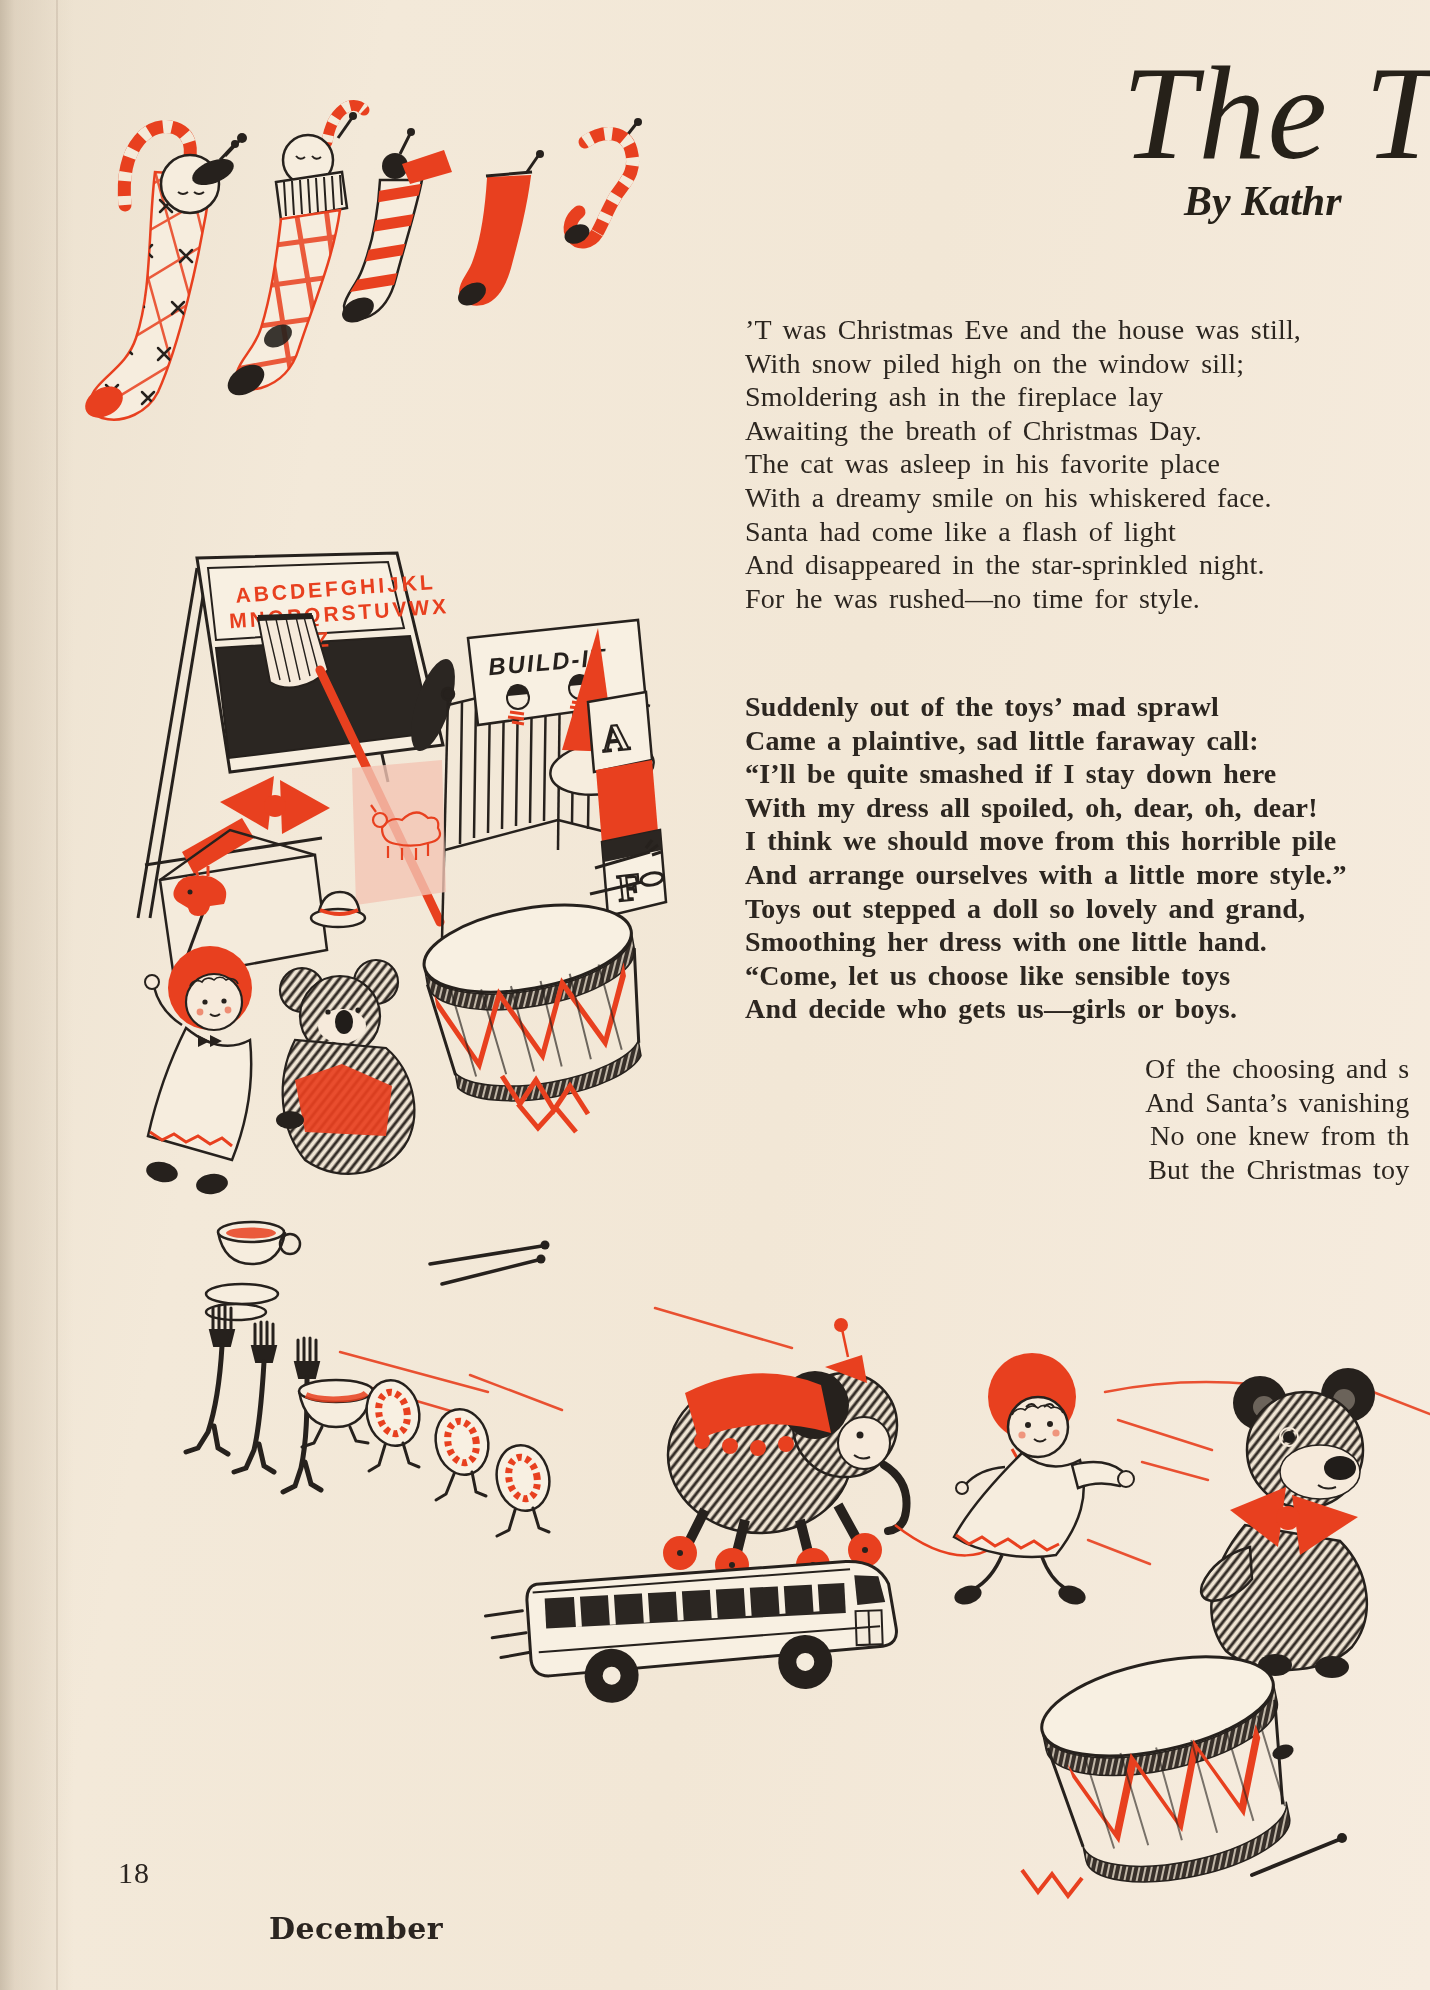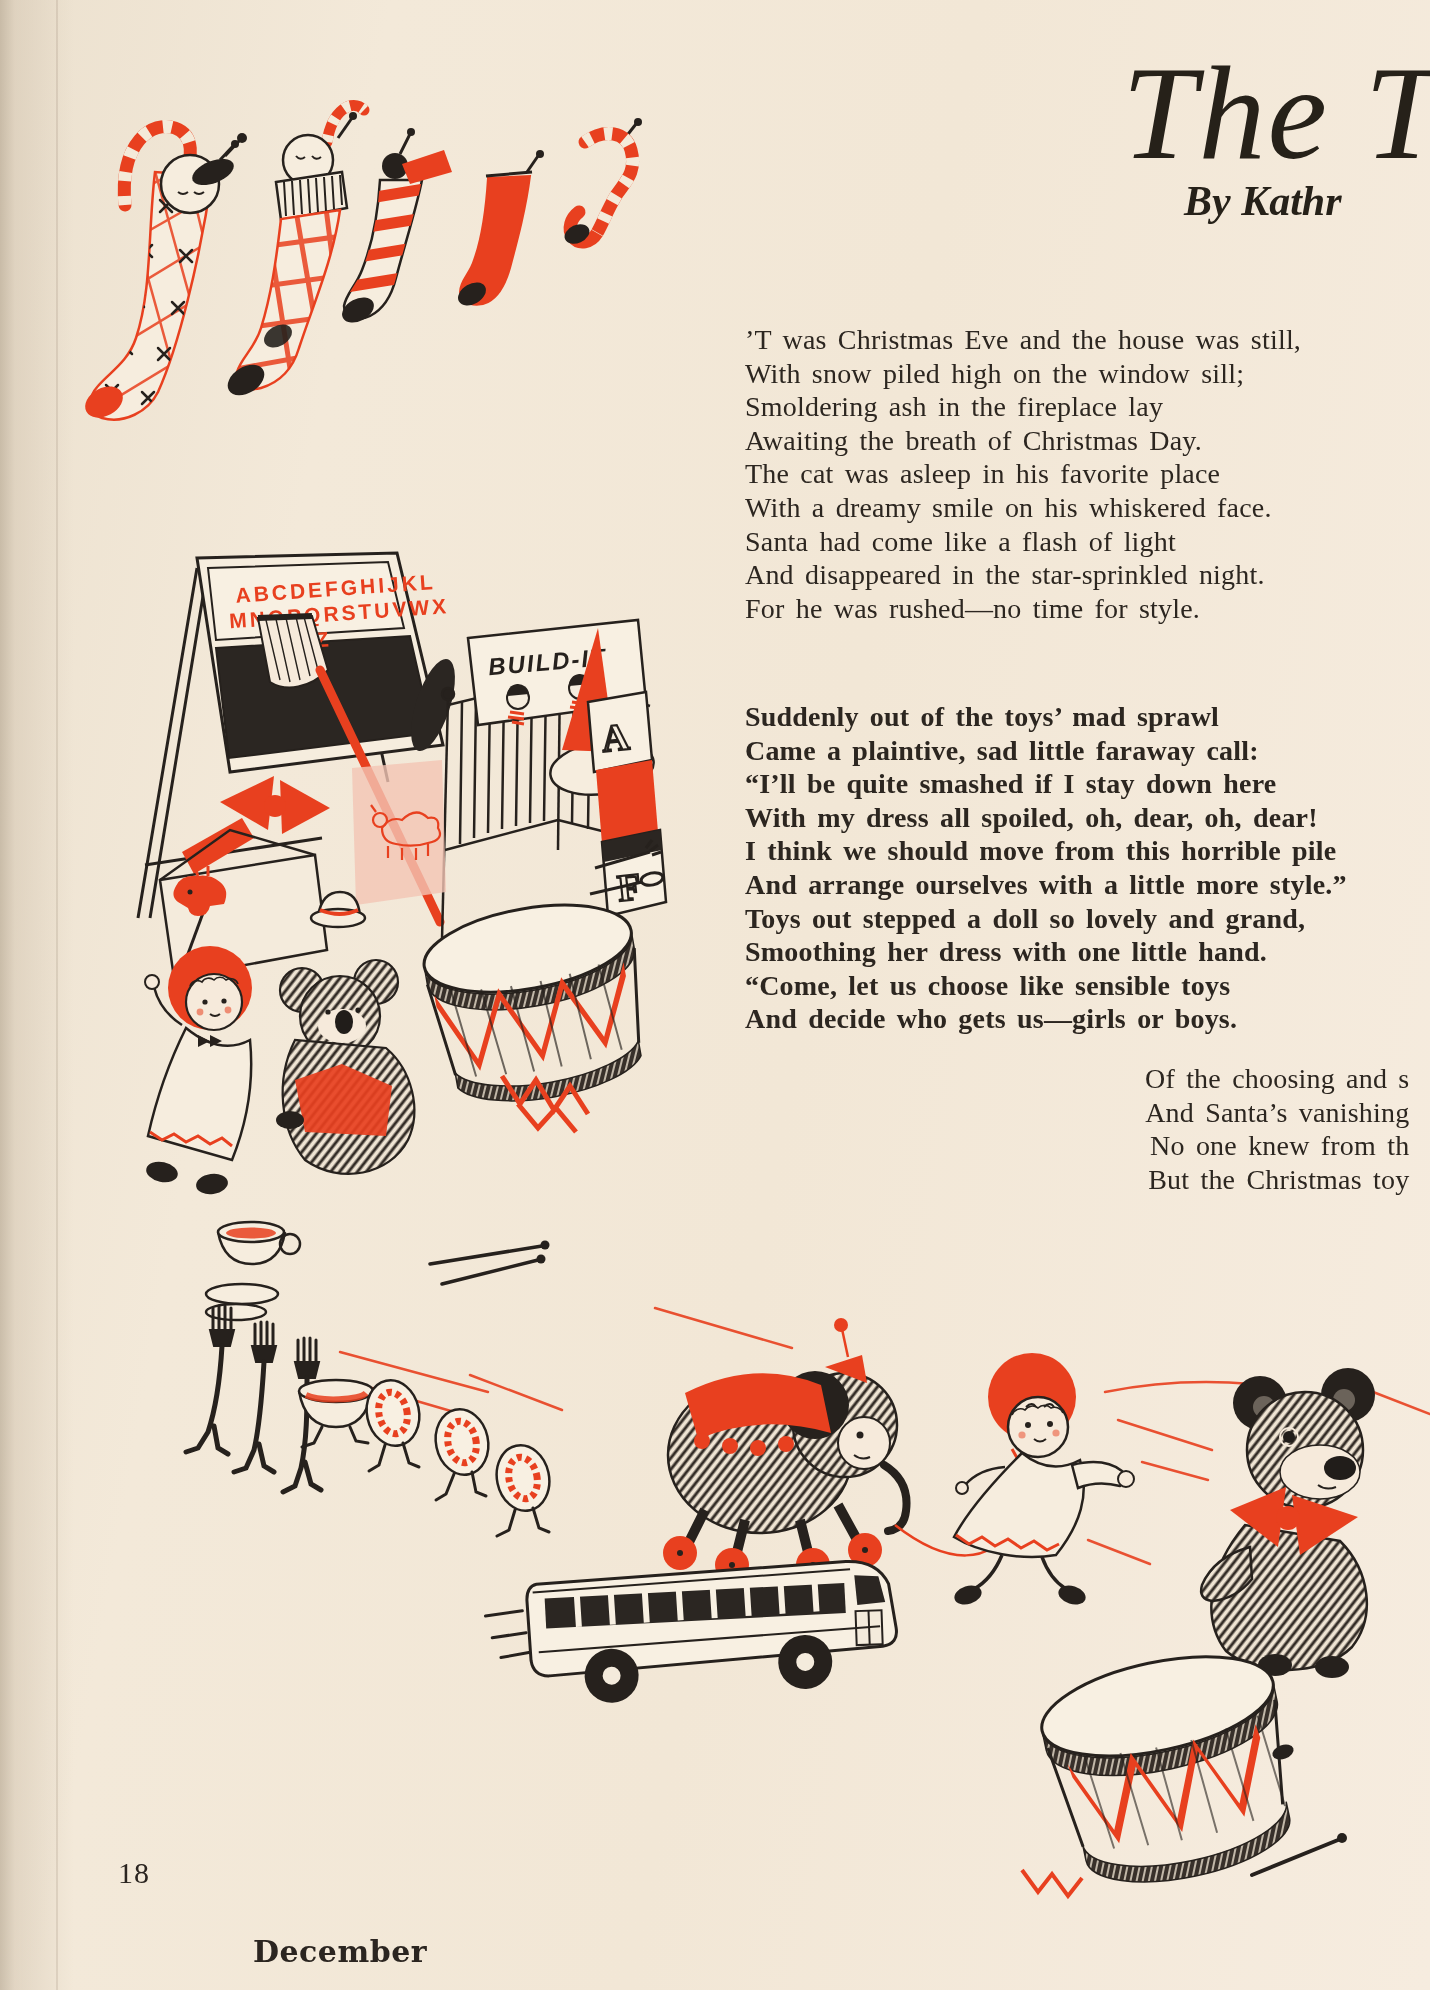--- a/index.html
+++ b/index.html
@@ -11,27 +11,27 @@
   body::before{content:"";position:absolute;left:0;top:0;width:74px;height:100%;
     background:linear-gradient(90deg,#ab9c86 0%,#d4c6b2 20%,rgba(242,232,215,0) 100%);opacity:.55;pointer-events:none;}
   body::after{content:"";position:absolute;left:56px;top:0;width:2px;height:100%;
     background:rgba(110,92,70,.14);pointer-events:none;}
   .abs{position:absolute;}
   .title{left:1122px;top:26px;font:italic 400 134px/1.3 "Liberation Serif",serif;
     color:#262119;letter-spacing:2px;white-space:nowrap;}
   .byline{left:1184px;top:176px;font:italic 700 42px/1.2 "Liberation Serif",serif;
     color:#262119;white-space:nowrap;}
   .stanza{font-size:28px;line-height:33.6px;word-spacing:4px;letter-spacing:.2px;
-    white-space:nowrap;color:#2c2620;margin-top:10px;}
+    white-space:nowrap;color:#2c2620;}
   #stanza1{left:745px;top:313px;}
   #stanza2{left:745px;top:690px;font-weight:bold;}
   #stanza3{left:1145px;top:1052px;text-align:right;}
   .footer-num{left:118px;top:1856px;font-size:30px;letter-spacing:1px;color:#2b2520;}
-  .footer-month{left:253px;top:1911px;font:700 30px/1.2 "DejaVu Serif",serif;
-    letter-spacing:.5px;color:#2b2520;margin-top:23px;}
+  .footer-month{left:269px;top:1911px;font:700 30px/1.2 "DejaVu Serif",serif;
+    letter-spacing:.5px;color:#2b2520;}
   svg .ab-line{font:700 21px "Liberation Sans",sans-serif;letter-spacing:3px;fill:#e8401f;}
   svg .bi-label{font:italic 600 24px "Liberation Sans",sans-serif;letter-spacing:2px;fill:#26211d;}
   svg .blk-letter{font:700 38px "Liberation Serif",serif;fill:none;stroke:#26211d;stroke-width:2.2;}
 </style>
 </head>
 <body>
 
 <svg width="0" height="0" style="position:absolute" aria-hidden="true">
   <defs>
     <pattern id="hx" width="7" height="7" patternUnits="userSpaceOnUse" patternTransform="rotate(38)">

